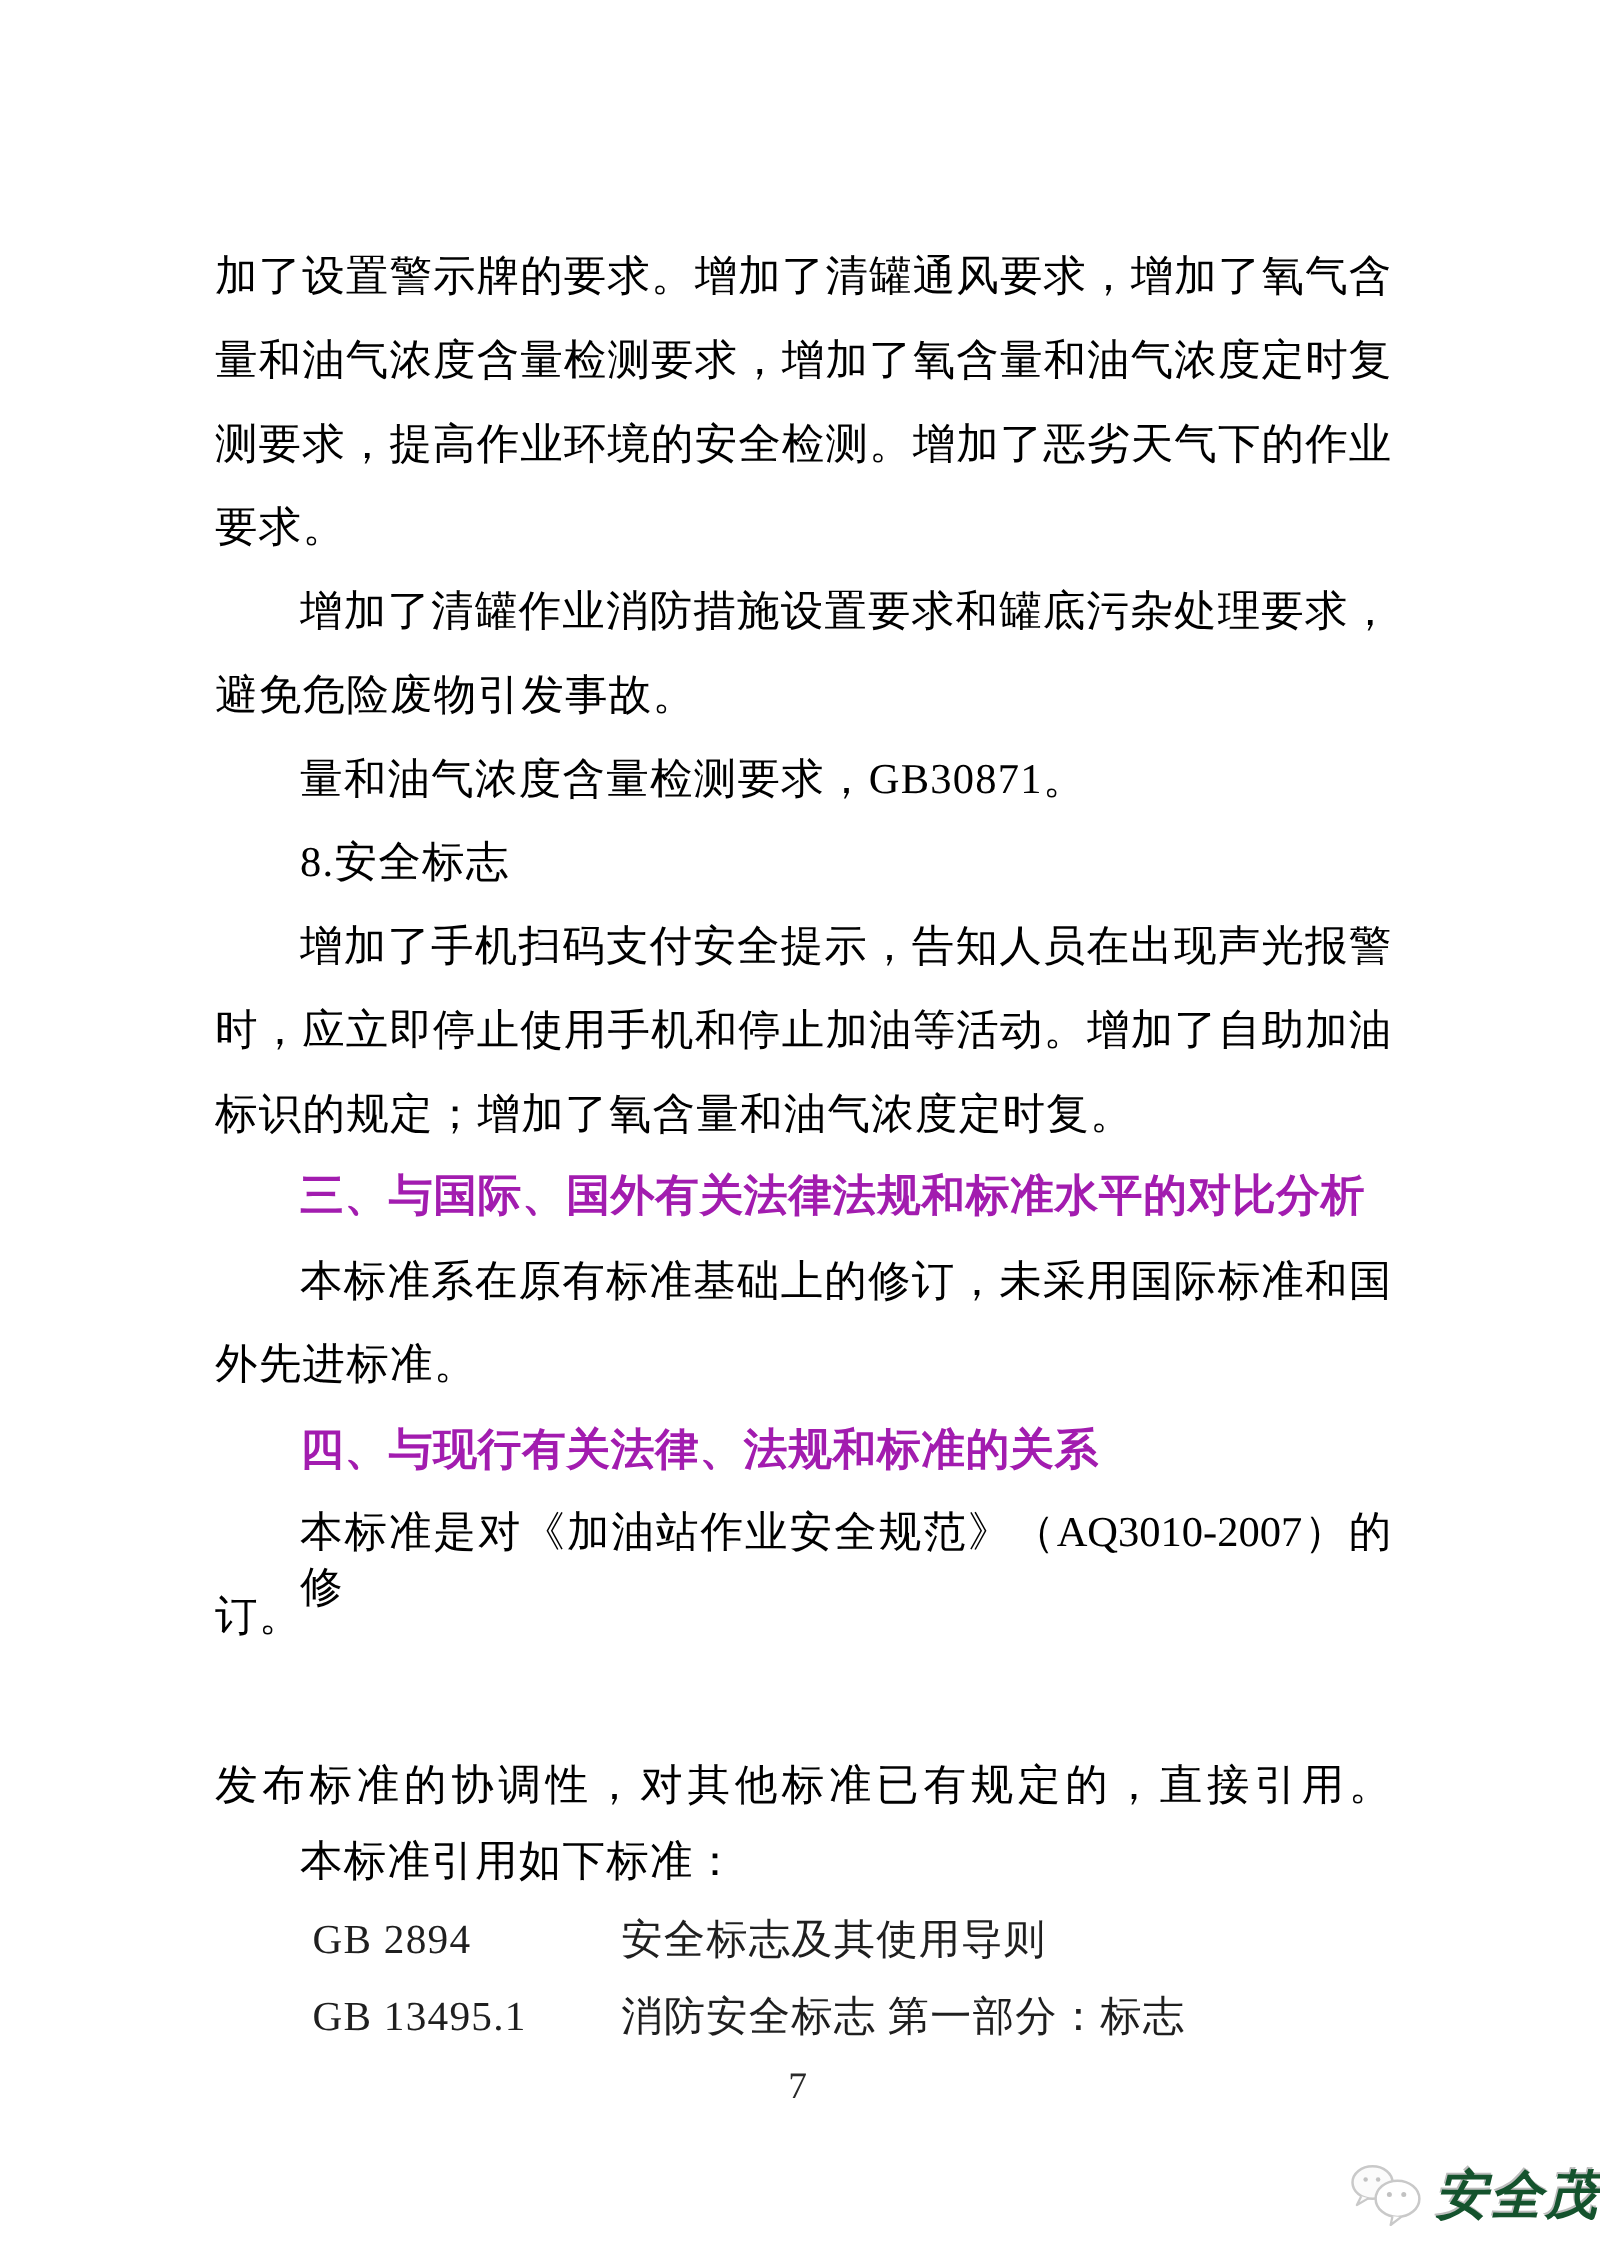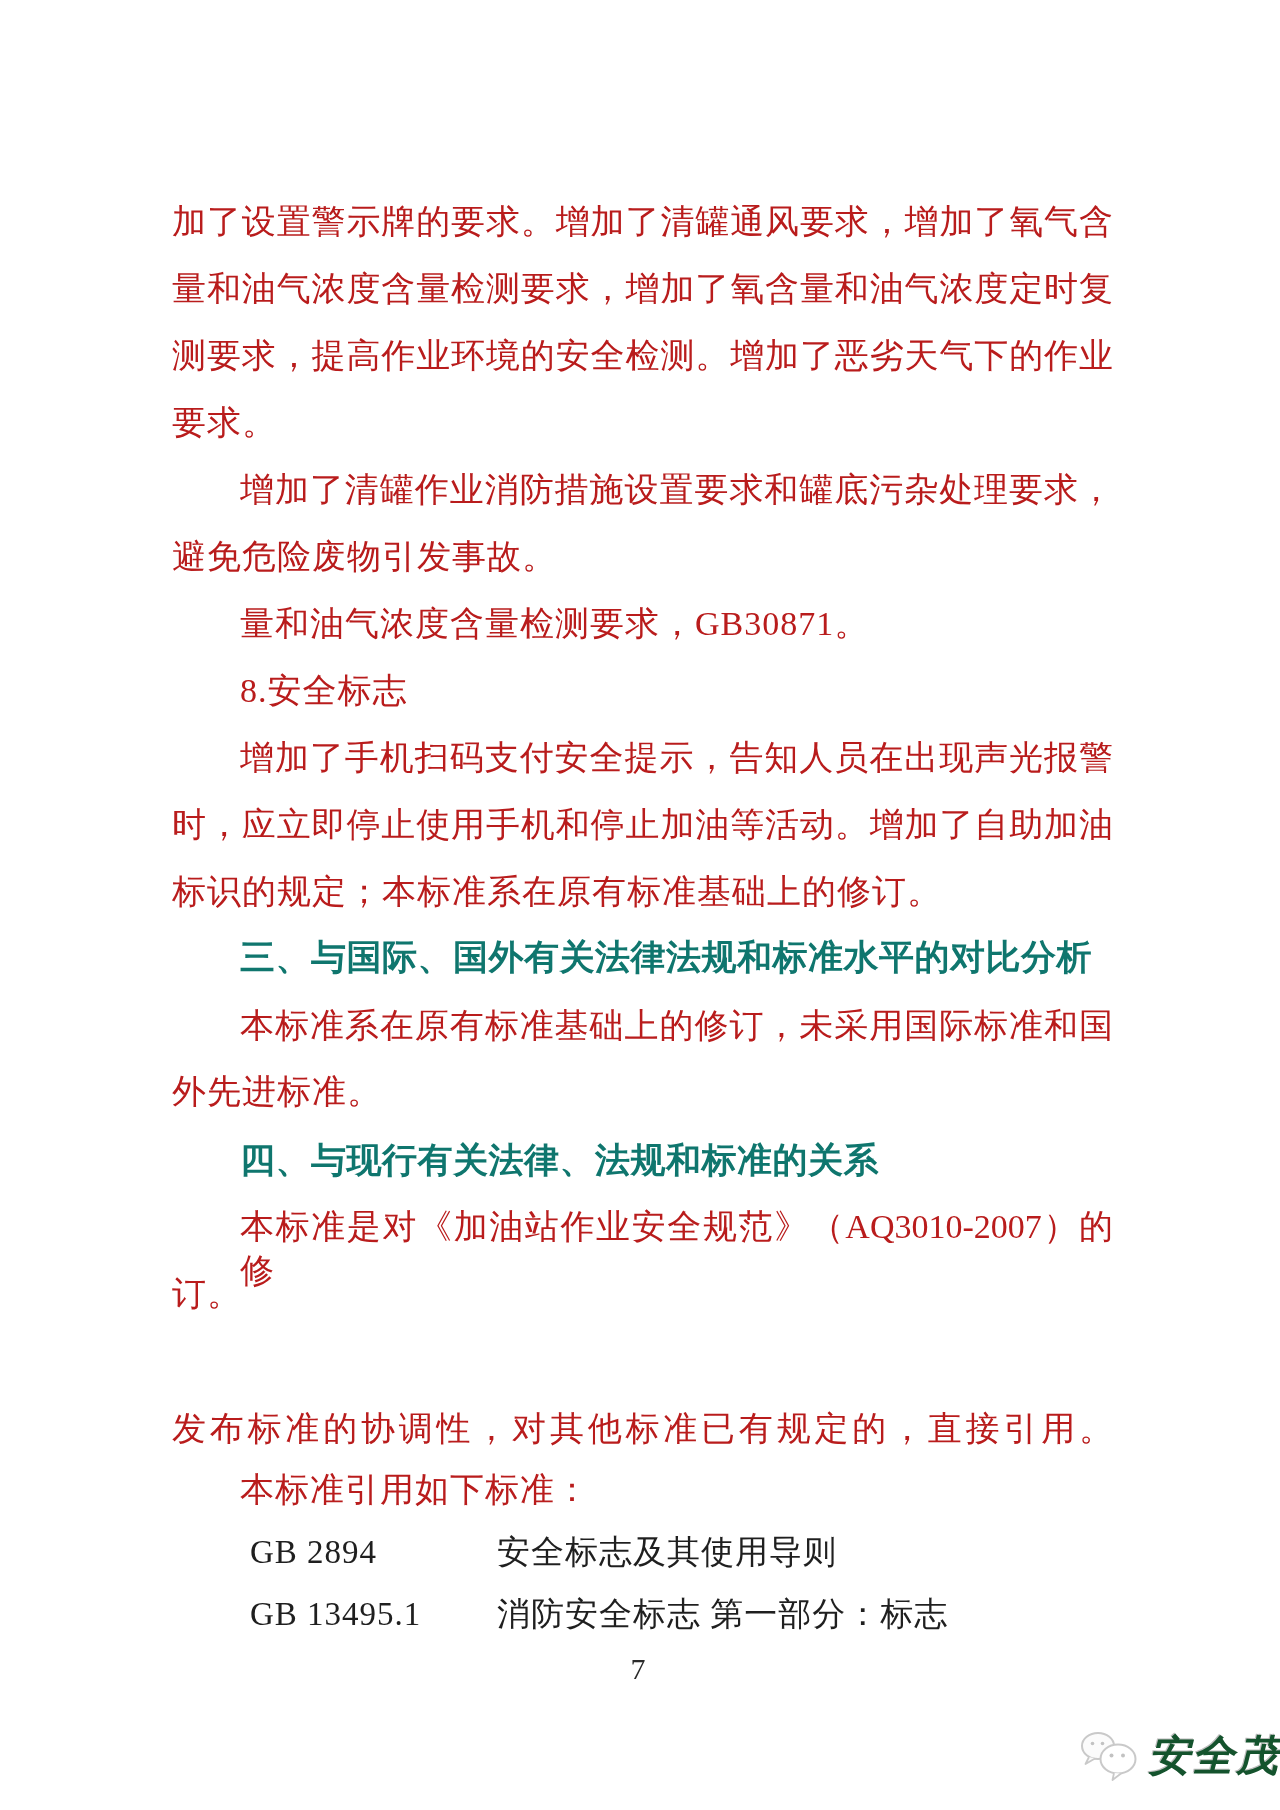--- a/index.html
+++ b/index.html
@@ -17,37 +17,37 @@
     inset: 0;
     background: #ffffff;
   }
   .line {
     position: absolute;
     left: 172px;
     width: 941px;
     height: 50px;
     font-size: 34px;
     line-height: 44px;
-    color: #b91c1c;
+    color: #000000;
     letter-spacing: 1px;
     white-space: nowrap;
   }
   .flush {
     white-space: normal;
     text-align: justify;
     text-align-last: justify;
     letter-spacing: 0;
   }
   .indent { padding-left: 68px; }
   .heading {
     font-family: "Liberation Sans", "DejaVu Sans", sans-serif;
     font-weight: 700;
     font-size: 35px;
     letter-spacing: 0.5px;
-    color: #0f766e;
+    color: #a21caf;
   }
   .ref-line {
     position: absolute;
     left: 172px;
     width: 941px;
     height: 50px;
     font-size: 33px;
     line-height: 44px;
     padding-left: 66px;
     white-space: nowrap;
@@ -96,21 +96,21 @@
   <div class="line flush" style="top:200px">加了设置警示牌的要求。增加了清罐通风要求，增加了氧气含</div>
   <div class="line flush" style="top:267px">量和油气浓度含量检测要求，增加了氧含量和油气浓度定时复</div>
   <div class="line flush" style="top:334px">测要求，提高作业环境的安全检测。增加了恶劣天气下的作业</div>
   <div class="line" style="top:401px">要求。</div>
   <div class="line flush indent" style="top:468px">增加了清罐作业消防措施设置要求和罐底污杂处理要求，</div>
   <div class="line" style="top:535px">避免危险废物引发事故。</div>
   <div class="line indent" style="top:602px">量和油气浓度含量检测要求，GB30871。</div>
   <div class="line indent" style="top:669px">8.安全标志</div>
   <div class="line flush indent" style="top:736px">增加了手机扫码支付安全提示，告知人员在出现声光报警</div>
   <div class="line flush" style="top:803px">时，应立即停止使用手机和停止加油等活动。增加了自助加油</div>
-  <div class="line" style="top:870px">标识的规定；本标准系在原有标准基础上的修订。</div>
+  <div class="line" style="top:870px">标识的规定；增加了氧含量和油气浓度定时复。</div>
   <div class="line heading indent" style="top:935px">三、与国际、国外有关法律法规和标准水平的对比分析</div>
   <div class="line flush indent" style="top:1004px">本标准系在原有标准基础上的修订，未采用国际标准和国</div>
   <div class="line" style="top:1070px">外先进标准。</div>
   <div class="line heading indent" style="top:1138px">四、与现行有关法律、法规和标准的关系</div>
   <div class="line flush indent" style="top:1205px">本标准是对《加油站作业安全规范》（AQ3010-2007）的修</div>
   <div class="line" style="top:1272px">订。</div>
   <div class="line flush" style="top:1407px">发布标准的协调性，对其他标准已有规定的，直接引用。</div>
   <div class="line indent" style="top:1468px">本标准引用如下标准：</div>
 
   <div class="ref-line" style="top:1530px">

